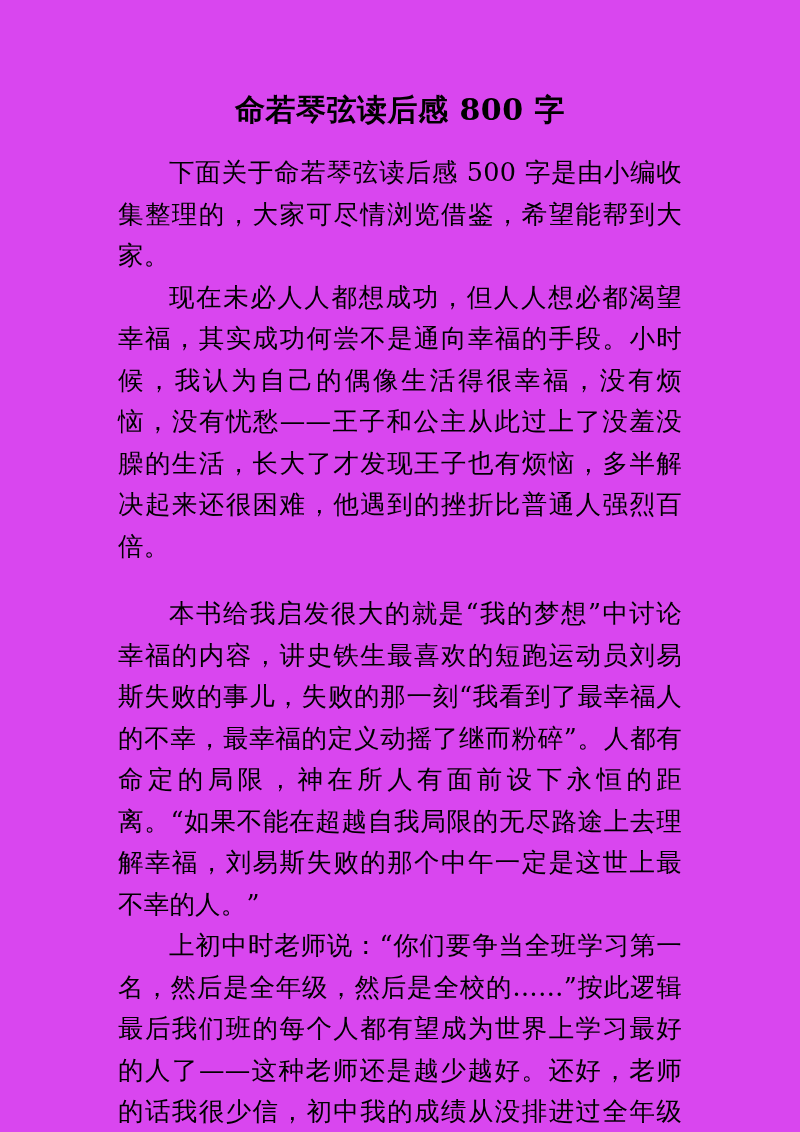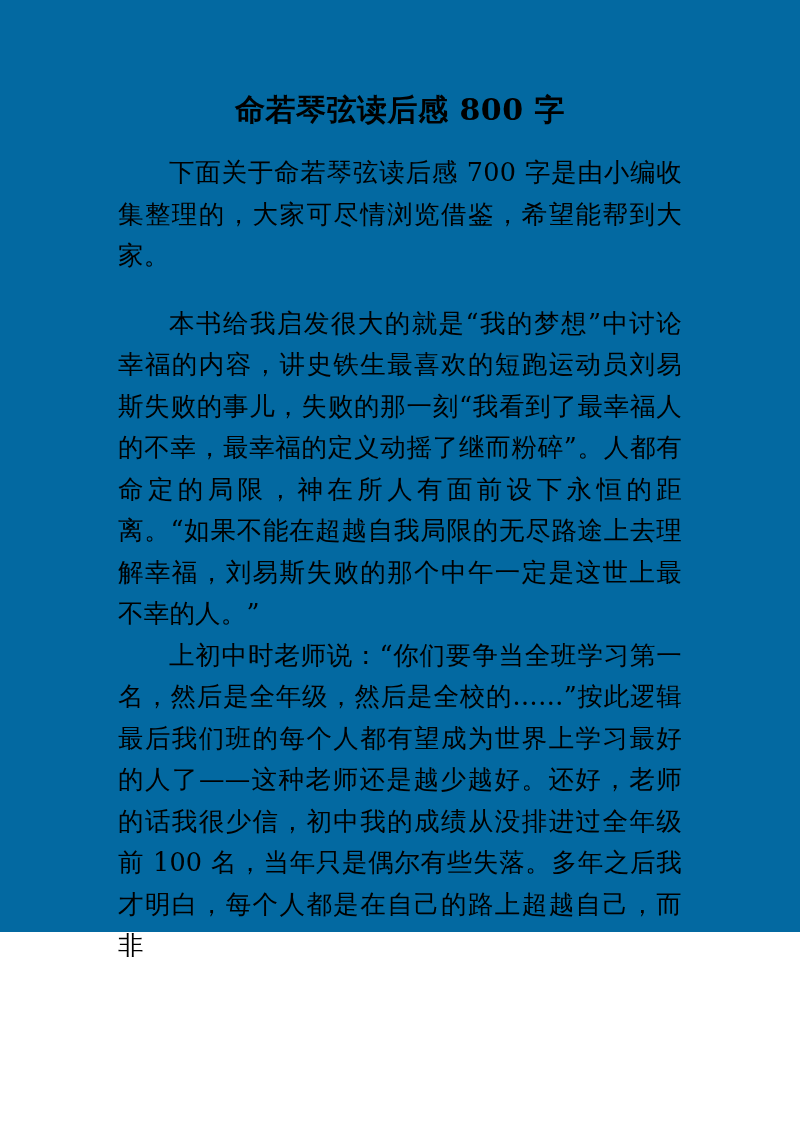--- a/index.html
+++ b/index.html
@@ -10,22 +10,22 @@
     width: 800px;
     height: 1132px;
     background: #ffffff;
     font-family: "DejaVu Serif", "Liberation Serif", serif;
     color: #000000;
     overflow: hidden;
   }
   .page {
     position: relative;
     width: 800px;
-    height: 932px;
-    background: #0369a1;
+    height: 1132px;
+    background: #d946ef;
     box-sizing: border-box;
     padding: 0;
   }
   .doc-body {
     position: absolute;
     left: 118px;
     top: 0;
     width: 564px;
   }
   .doc-title {
@@ -58,22 +58,23 @@
 </style>
 </head>
 <body>
 
 <div class="page">
   <div class="doc-body">
 
     <h1 class="doc-title">命若琴弦读后感 800 字</h1>
 
     <div class="paras">
-      <p class="para">下面关于命若琴弦读后感 700 字是由小编收集整理的，大家可尽情浏览借鉴，希望能帮到大家。</p>
+      <p class="para">下面关于命若琴弦读后感 500 字是由小编收集整理的，大家可尽情浏览借鉴，希望能帮到大家。</p>
 
+      <p class="para">现在未必人人都想成功，但人人想必都渴望幸福，其实成功何尝不是通向幸福的手段。小时候，我认为自己的偶像生活得很幸福，没有烦恼，没有忧愁——王子和公主从此过上了没羞没臊的生活，长大了才发现王子也有烦恼，多半解决起来还很困难，他遇到的挫折比普通人强烈百倍。</p>
 
       <p class="para spaced-before">本书给我启发很大的就是“我的梦想”中讨论幸福的内容，讲史铁生最喜欢的短跑运动员刘易斯失败的事儿，失败的那一刻“我看到了最幸福人的不幸，最幸福的定义动摇了继而粉碎”。人都有命定的局限，神在所人有面前设下永恒的距离。“如果不能在超越自我局限的无尽路途上去理解幸福，刘易斯失败的那个中午一定是这世上最不幸的人。”</p>
 
       <p class="para">上初中时老师说：“你们要争当全班学习第一名，然后是全年级，然后是全校的……”按此逻辑最后我们班的每个人都有望成为世界上学习最好的人了——这种老师还是越少越好。还好，老师的话我很少信，初中我的成绩从没排进过全年级前 100 名，当年只是偶尔有些失落。多年之后我才明白，每个人都是在自己的路上超越自己，而非</p>
     </div>
 
   </div>
 </div>
 
 </body></html>

